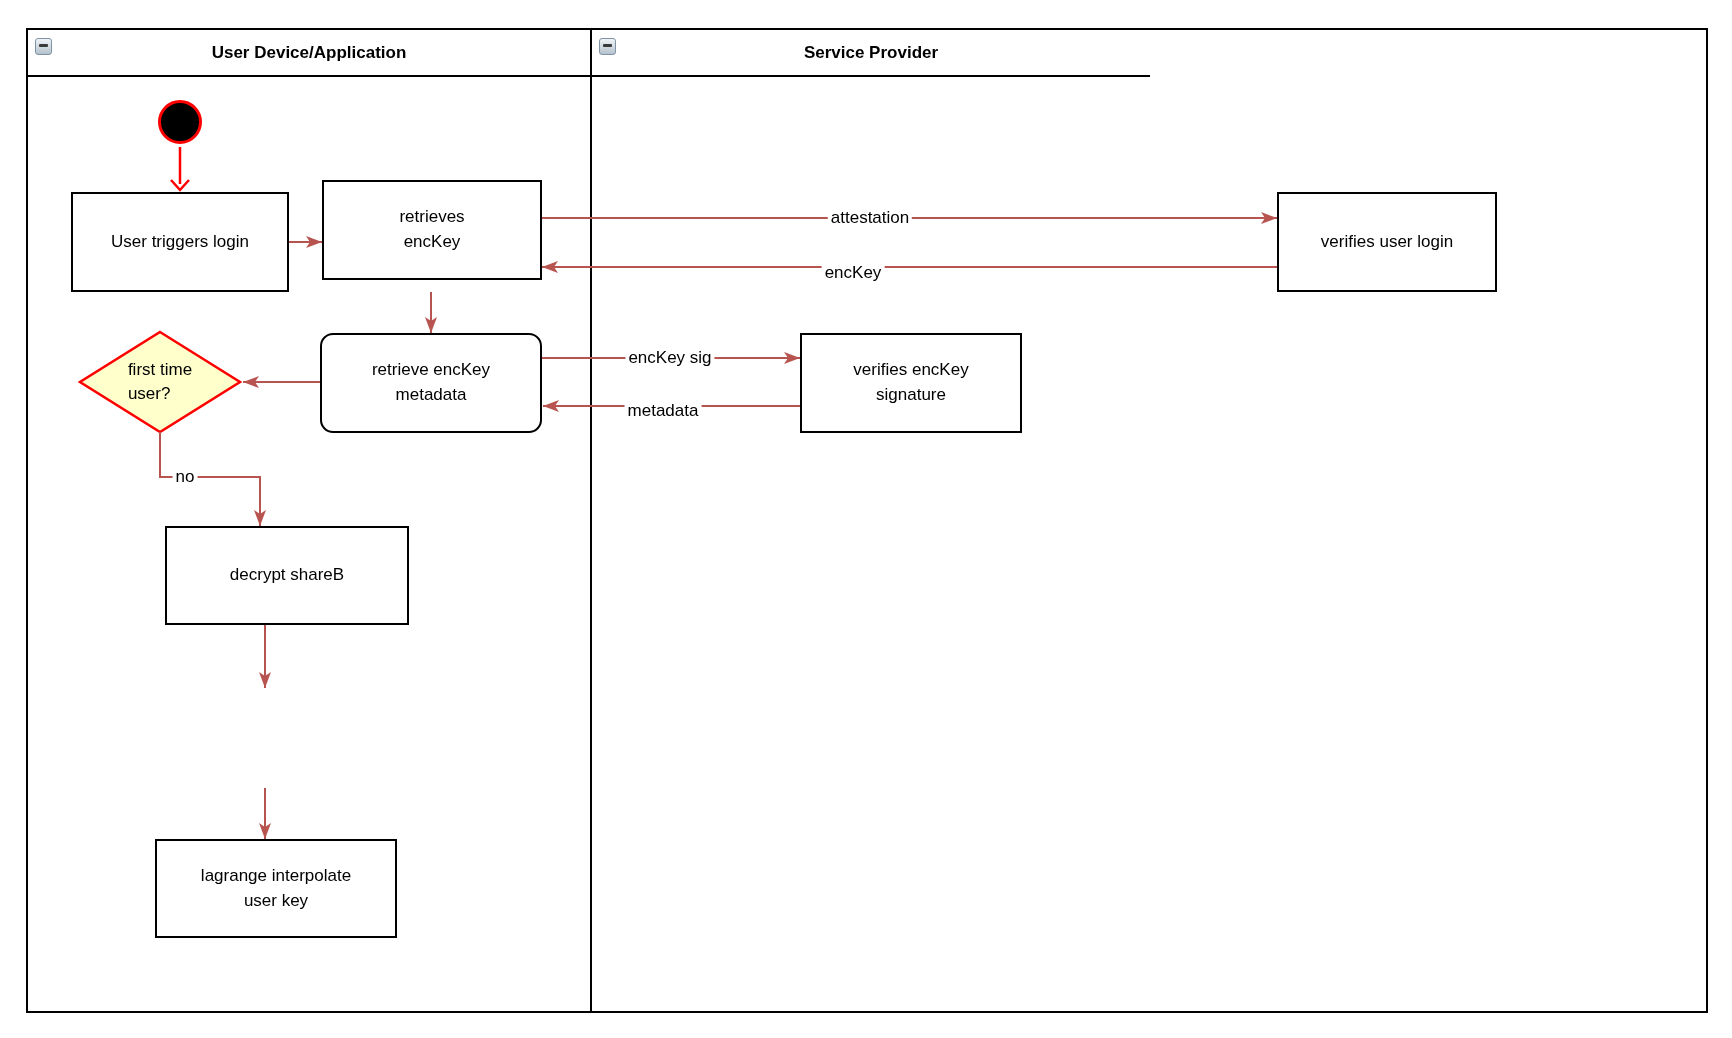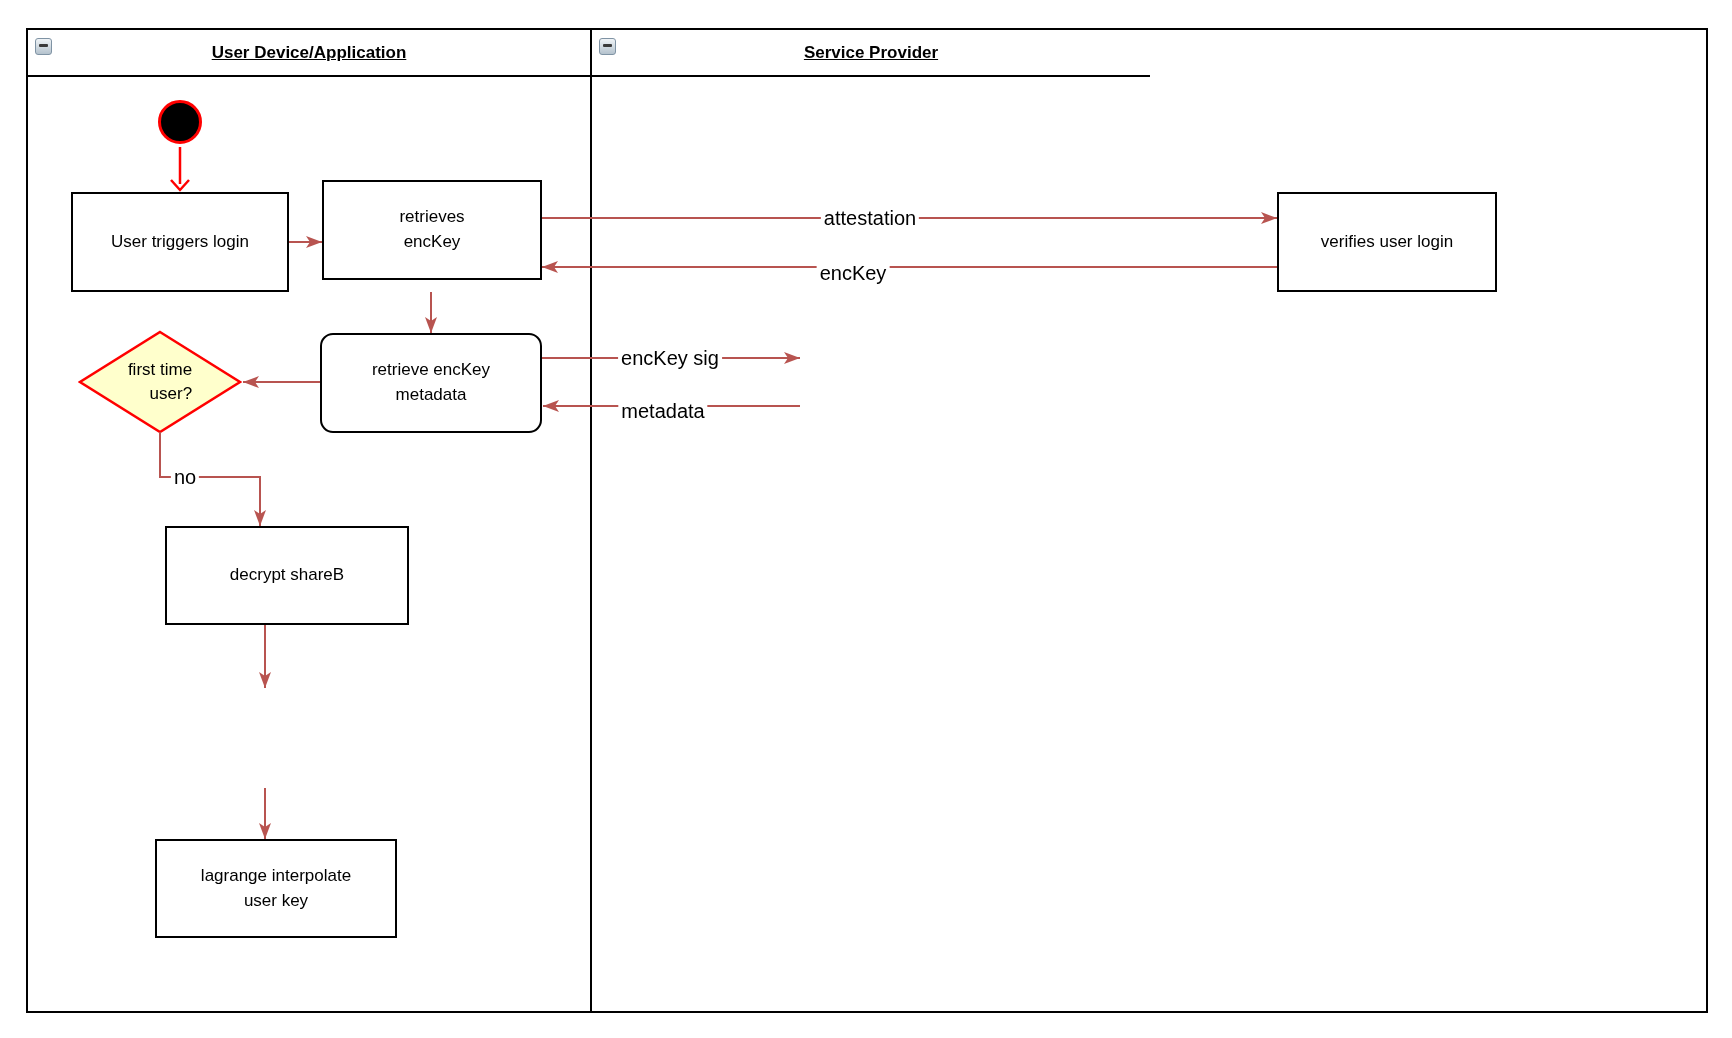--- a/index.html
+++ b/index.html
@@ -9,21 +9,21 @@
   }
   .pool {
     position:absolute; left:26px; top:28px; width:1682px; height:985px;
     border:2px solid #000; box-sizing:border-box; display:flex;
   }
   .lane { position:relative; box-sizing:border-box; border-right:2px solid #000; }
   .lane:last-child { border-right:none;text-align:center; }
   .lane-header {
     position:relative; height:47px; border-bottom:2px solid #000; box-sizing:border-box;
     display:flex; align-items:center; justify-content:center;
-    font-weight:bold; font-size:17px;text-decoration:underline;
+    font-weight:bold; font-size:17px;
   }
   .collapse-btn {
     position:absolute; left:7px; top:8px; width:17px; height:17px;
     border:1px solid #7f93a4; border-radius:3px; box-sizing:border-box;
     background:linear-gradient(#f0f4f7, #b4c2cd);
   }
   .collapse-btn .minus-glyph {
     display:block; width:9px; height:3px; background:#3a3a3a;
     margin:5px auto 0 auto; border-radius:1px;
   }
@@ -33,27 +33,27 @@
     font-size:17px; line-height:1.45;
   }
   .node-label { white-space:pre-line; }
   .start-node {
     position:absolute; left:158px; top:100px; width:44px; height:44px;
     border-radius:50%; background:#000; border:3px solid #ff0000; box-sizing:border-box;
   }
   .decision-wrap { position:absolute; left:78px; top:330px; width:164px; height:104px; }
   .decision-label {
     position:absolute; left:0; top:0; right:0; bottom:0;
-    display:flex; align-items:center; justify-content:center; text-align:right;
+    display:flex; align-items:center; justify-content:center; text-align:left;
     font-size:17px; line-height:1.4; white-space:pre-line;
   }
   .edges { position:absolute; left:0; top:0; width:1732px; height:1038px; pointer-events:none; }
   .edge-label {
     position:absolute; transform:translate(-50%,-50%);
-    background:#ffffff; padding:0 3px; font-size:20px; white-space:nowrap;
+    background:#ffffff; padding:0 3px; font-size:17px; white-space:nowrap;
   }
 </style>
 </head>
 <body>
 
 <div class="canvas">
 
   <div class="pool">
     <div class="lane" style="width:564px">
       <div class="lane-header">
@@ -100,20 +100,24 @@
   <div class="node" style="left:145px; top:526px; width:244px; height:99px;margin-left:20px;">
     <span class="node-label">decrypt shareB</span>
   </div>
 
 
   <div class="node" style="left:155px; top:839px; width:242px; height:99px;">
     <span class="node-label">lagrange interpolate
 user key</span>
   </div>
 
+  <div class="node" style="left:800px; top:333px; width:222px; height:100px;">
+    <span class="node-label">verifies encKey
+signature</span>
+  </div>
 
   <div class="node" style="left:1277px; top:192px; width:220px; height:100px;">
     <span class="node-label">verifies user login</span>
   </div>
 
   <svg class="edges" viewBox="0 0 1732 1038">
     <defs>
       <marker id="arrowClassic" markerUnits="userSpaceOnUse" markerWidth="20" markerHeight="16" refX="18" refY="8" orient="auto">
         <path d="M2,2 L18,8 L2,14 L6,8 Z" fill="#B85450"></path>
       </marker>

